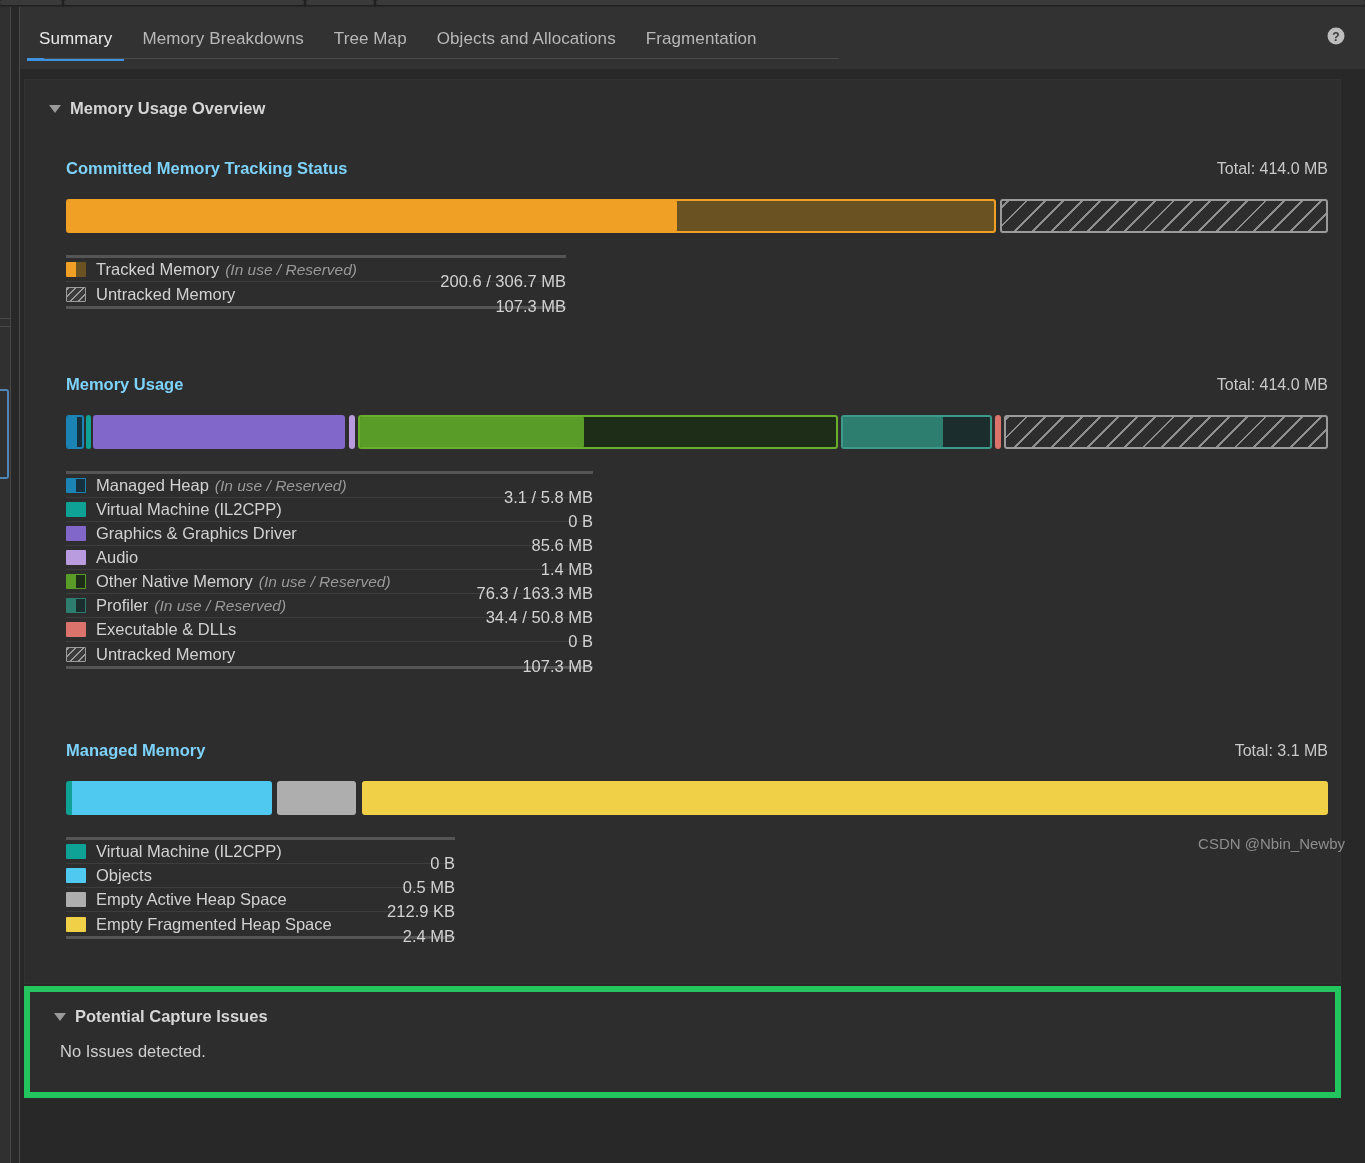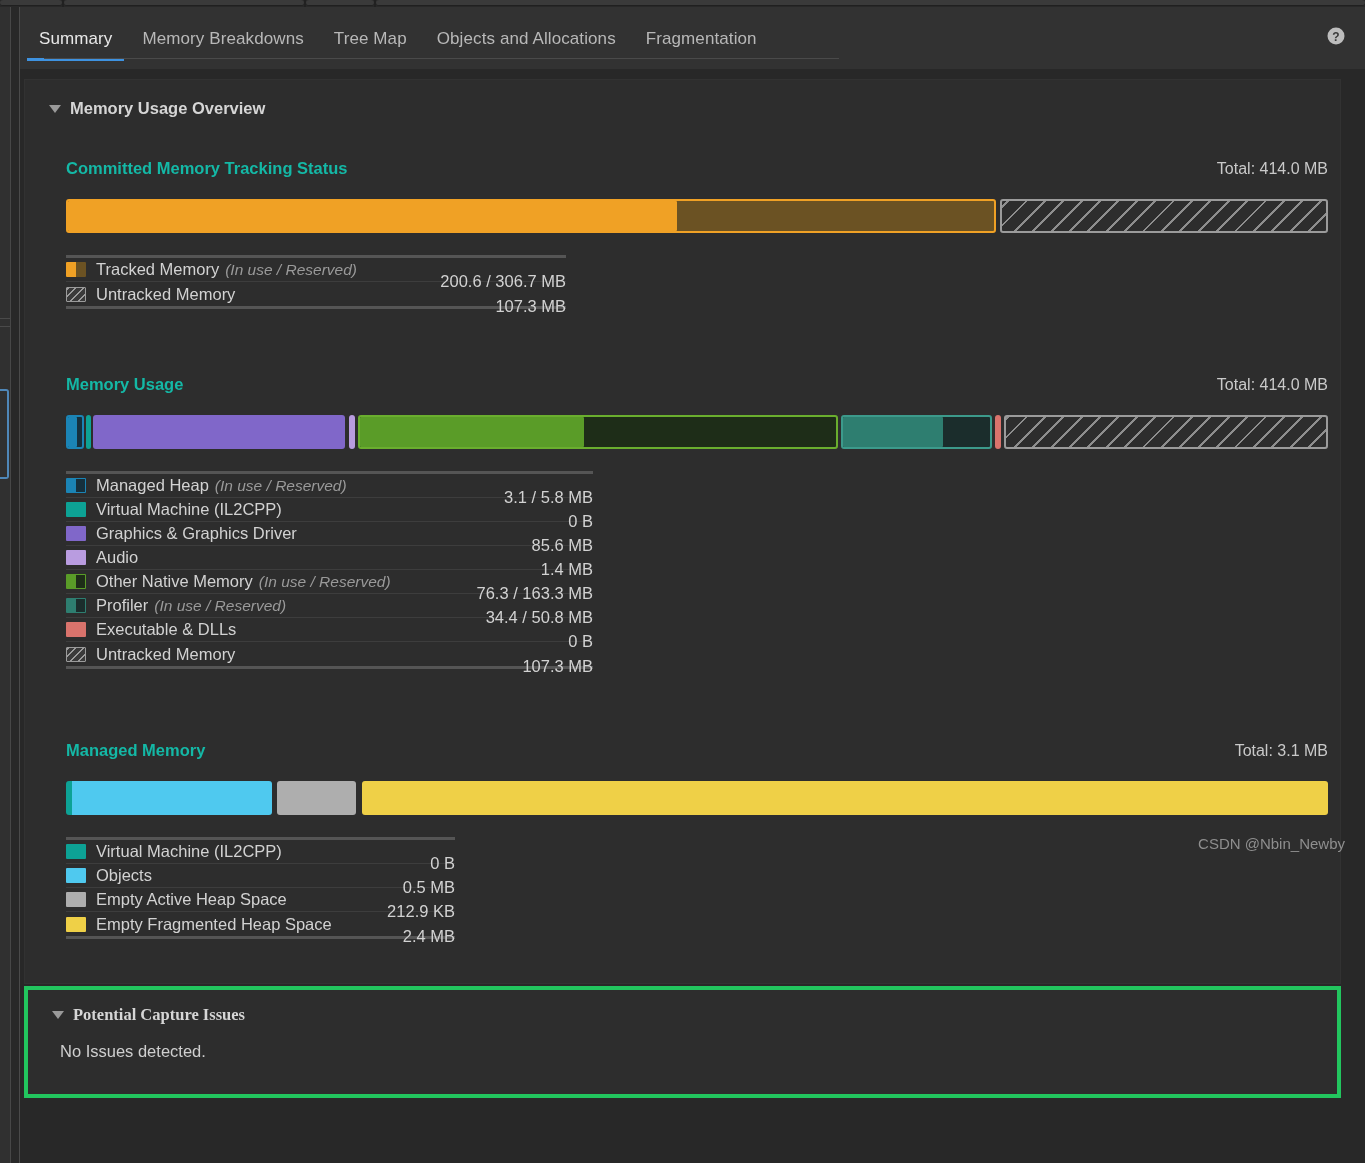--- a/index.html
+++ b/index.html
@@ -35,29 +35,29 @@
   .tab.active::after {
     content: ""; position: absolute; left: 3px; right: 3px; bottom: 0; height: 3px; background: #3e92e0;
   }
   .tab-underline { position: absolute; left: 24px; top: 51px; width: 795px; height: 1px; background: #4a4a4a; }
   .help-icon { position: absolute; right: 19px; top: 19px; width: 20px; height: 20px; cursor: pointer; }
 
   
   .card { position: absolute; left: 24px; top: 79px; width: 1317px; height: 905px;
           background: #2d2d2d; border: 1px solid #323232; }
   .card2 { position: absolute; left: 24px; top: 986px; width: 1317px; height: 112px;
-           background: #2d2d2d; border: 4px solid #22c55e; font-family: Liberation Serif, serif; }
+           background: #2d2d2d; border: 6px solid #22c55e; }
 
   .foldout { display: flex; align-items: center; gap: 9px; }
   .tri { width: 0; height: 0; border-left: 6px solid transparent; border-right: 6px solid transparent;
          border-top: 8px solid #9a9a9a; cursor: pointer; }
   .foldout-label { font-size: 16.5px; font-weight: bold; color: #d6d6d6; }
 
   .sec-head { display: flex; justify-content: space-between; align-items: baseline; }
-  .sec-title { font-size: 16.5px; font-weight: bold; color: #14b8a6; }
+  .sec-title { font-size: 16.5px; font-weight: bold; color: #7dd3fc; }
   .sec-total { font-size: 16px; color: #c9c9c9; }
 
   
   .bar-row { position: relative; height: 34px; }
   .seg { position: absolute; top: 0; height: 34px; border-radius: 3px; }
   .seg-inner { position: absolute; left: 2px; top: 2px; bottom: 2px; border-radius: 2px; }
   .hatch { position: absolute; top: 0; height: 34px; border: 2px solid #9b9b9b; border-radius: 3px;
            background-color: #2d2d2d;
            background-image: repeating-linear-gradient(-45deg,
              transparent 0px, transparent 11px, #8e8e8e 11px, #8e8e8e 13px); }

